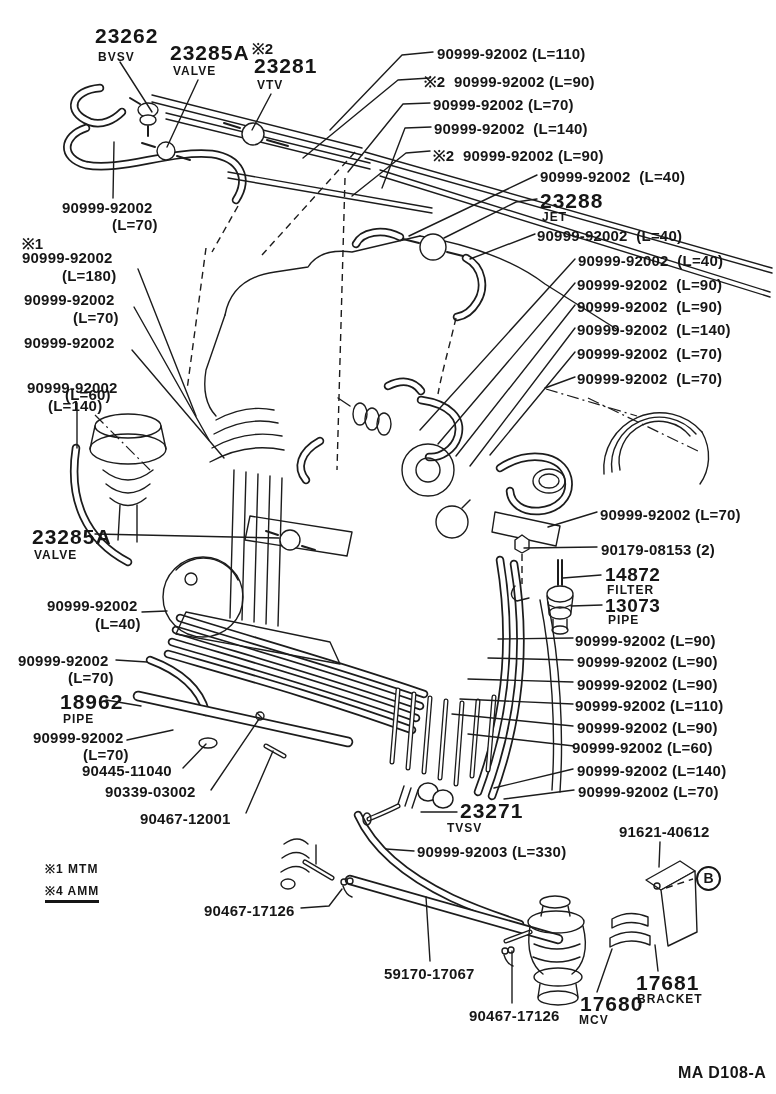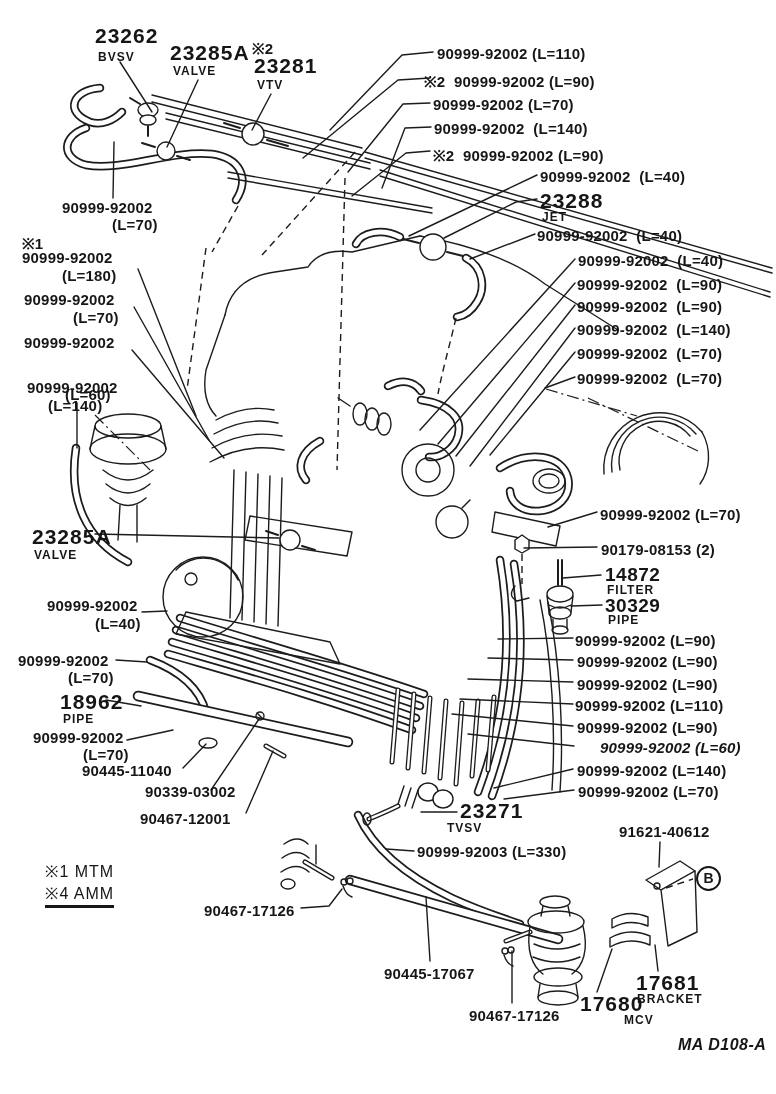--- a/index.html
+++ b/index.html
@@ -5,21 +5,21 @@
   html,body{margin:0;padding:0;background:#fff;}
   #page{position:relative;width:776px;height:1094px;background:#fff;overflow:hidden;
         font-family:"Liberation Sans",sans-serif;color:#161616;}
   #art{position:absolute;left:0;top:0;}
   #labels{position:absolute;left:0;top:0;width:776px;height:1094px;}
   .t{position:absolute;white-space:pre;color:#161616;}
   .num{font-weight:bold;font-size:15px;letter-spacing:.2px;}
   .pn{font-weight:bold;font-size:21px;letter-spacing:1px;}
   .pn-sm{font-weight:bold;font-size:19px;letter-spacing:.5px;}
   .sub{font-weight:bold;font-size:12px;letter-spacing:1px;}
-  .legend{font-weight:normal;font-size:16px;letter-spacing:1px;}
+  .legend{font-weight:bold;font-size:12px;letter-spacing:1px;}
   .legend-u{border-bottom:3px solid #161616;padding-bottom:1px;}
   .code{font-weight:bold;font-size:16px;letter-spacing:.5px;}
   .cb{width:21px;height:21px;border:2.5px solid #161616;border-radius:50%;
       font-weight:bold;font-size:14px;text-align:center;line-height:21px;}
   svg .ln{fill:none;stroke:#1c1c1c;stroke-width:1.4;stroke-linecap:round;stroke-linejoin:round;}
   svg .ln2{fill:none;stroke:#1c1c1c;stroke-width:2;stroke-linecap:round;stroke-linejoin:round;}
   svg .dash{fill:none;stroke:#1c1c1c;stroke-width:1.4;stroke-dasharray:7 5;}
   svg .ddot{fill:none;stroke:#1c1c1c;stroke-width:1.2;stroke-dasharray:12 4 2 4;}
   svg .tube-o{fill:none;stroke:#1c1c1c;stroke-width:8.5;stroke-linecap:round;stroke-linejoin:round;}
   svg .tube-i{fill:none;stroke:#ffffff;stroke-width:5;stroke-linecap:round;stroke-linejoin:round;}
@@ -398,45 +398,45 @@
       <div class="t sub" style="left: 34px; top: 548px;">VALVE</div>
       <div class="t num" style="left: 47px; top: 597px;">90999-92002</div>
       <div class="t num" style="left: 95px; top: 615px;">(L=40)</div>
       <div class="t num" style="left: 18px; top: 652px;">90999-92002</div>
       <div class="t num" style="left: 68px; top: 669px;">(L=70)</div>
       <div class="t pn" style="left: 60px; top: 690px;">18962</div>
       <div class="t sub" style="left: 63px; top: 712px;">PIPE</div>
       <div class="t num" style="left: 33px; top: 729px;">90999-92002</div>
       <div class="t num" style="left: 83px; top: 746px;">(L=70)</div>
       <div class="t num" style="left: 82px; top: 762px;">90445-11040</div>
-      <div class="t num" style="left: 105px; top: 783px; margin-left: 40px;">90339-03002</div>
+      <div class="t num" style="left: 105px; top: 783px;">90339-03002</div>
       <div class="t num" style="left: 140px; top: 810px;">90467-12001</div>
       <div class="t legend" style="left: 45px; top: 860px;">※1 MTM</div>
       <div class="t legend legend-u" style="left: 45px; top: 882px;">※4 AMM</div>
       <div class="t num" style="left: 600px; top: 506px;">90999-92002 (L=70)</div>
       <div class="t num" style="left: 601px; top: 541px;">90179-08153 (2)</div>
       <div class="t pn-sm" style="left: 605px; top: 564px;">14872</div>
       <div class="t sub" style="left: 607px; top: 583px;">FILTER</div>
-      <div class="t pn-sm" style="left: 605px; top: 595px;">30329</div>
+      <div class="t pn-sm" style="left: 605px; top: 595px;">13073</div>
       <div class="t sub" style="left: 608px; top: 613px;">PIPE</div>
       <div class="t num" style="left: 575px; top: 632px;">90999-92002 (L=90)</div>
       <div class="t num" style="left: 577px; top: 653px;">90999-92002 (L=90)</div>
       <div class="t num" style="left: 577px; top: 676px;">90999-92002 (L=90)</div>
       <div class="t num" style="left: 575px; top: 697px;">90999-92002 (L=110)</div>
       <div class="t num" style="left: 577px; top: 719px;">90999-92002 (L=90)</div>
-      <div class="t num" style="left: 600px; top: 739px; font-style: italic;">90999-92002 (L=60)</div>
+      <div class="t num" style="left: 572px; top: 739px;">90999-92002 (L=60)</div>
       <div class="t num" style="left: 577px; top: 762px;">90999-92002 (L=140)</div>
       <div class="t num" style="left: 578px; top: 783px;">90999-92002 (L=70)</div>
       <div class="t pn" style="left: 460px; top: 799px;">23271</div>
       <div class="t sub" style="left: 447px; top: 821px;">TVSV</div>
       <div class="t num" style="left: 417px; top: 843px;">90999-92003 (L=330)</div>
       <div class="t num" style="left: 619px; top: 823px;">91621-40612</div>
       <div class="t num" style="left: 204px; top: 902px;">90467-17126</div>
-      <div class="t num" style="left: 384px; top: 965px;">90445-17067</div>
+      <div class="t num" style="left: 384px; top: 965px;">59170-17067</div>
       <div class="t num" style="left: 469px; top: 1007px;">90467-17126</div>
       <div class="t pn" style="left: 580px; top: 992px;">17680</div>
-      <div class="t sub" style="left: 579px; top: 1013px; margin-left: 45px;">MCV</div>
+      <div class="t sub" style="left: 579px; top: 1013px;">MCV</div>
       <div class="t pn" style="left: 636px; top: 971px;">17681</div>
       <div class="t sub" style="left: 637px; top: 992px;">BRACKET</div>
       <div class="t cb" style="left: 696px; top: 866px;">B</div>
-      <div class="t code" style="left: 678px; top: 1036px; font-style: italic;">MA D108-A</div>
+      <div class="t code" style="left: 678px; top: 1064px;">MA D108-A</div>
     </div>
 </div>
 
 </body></html>

